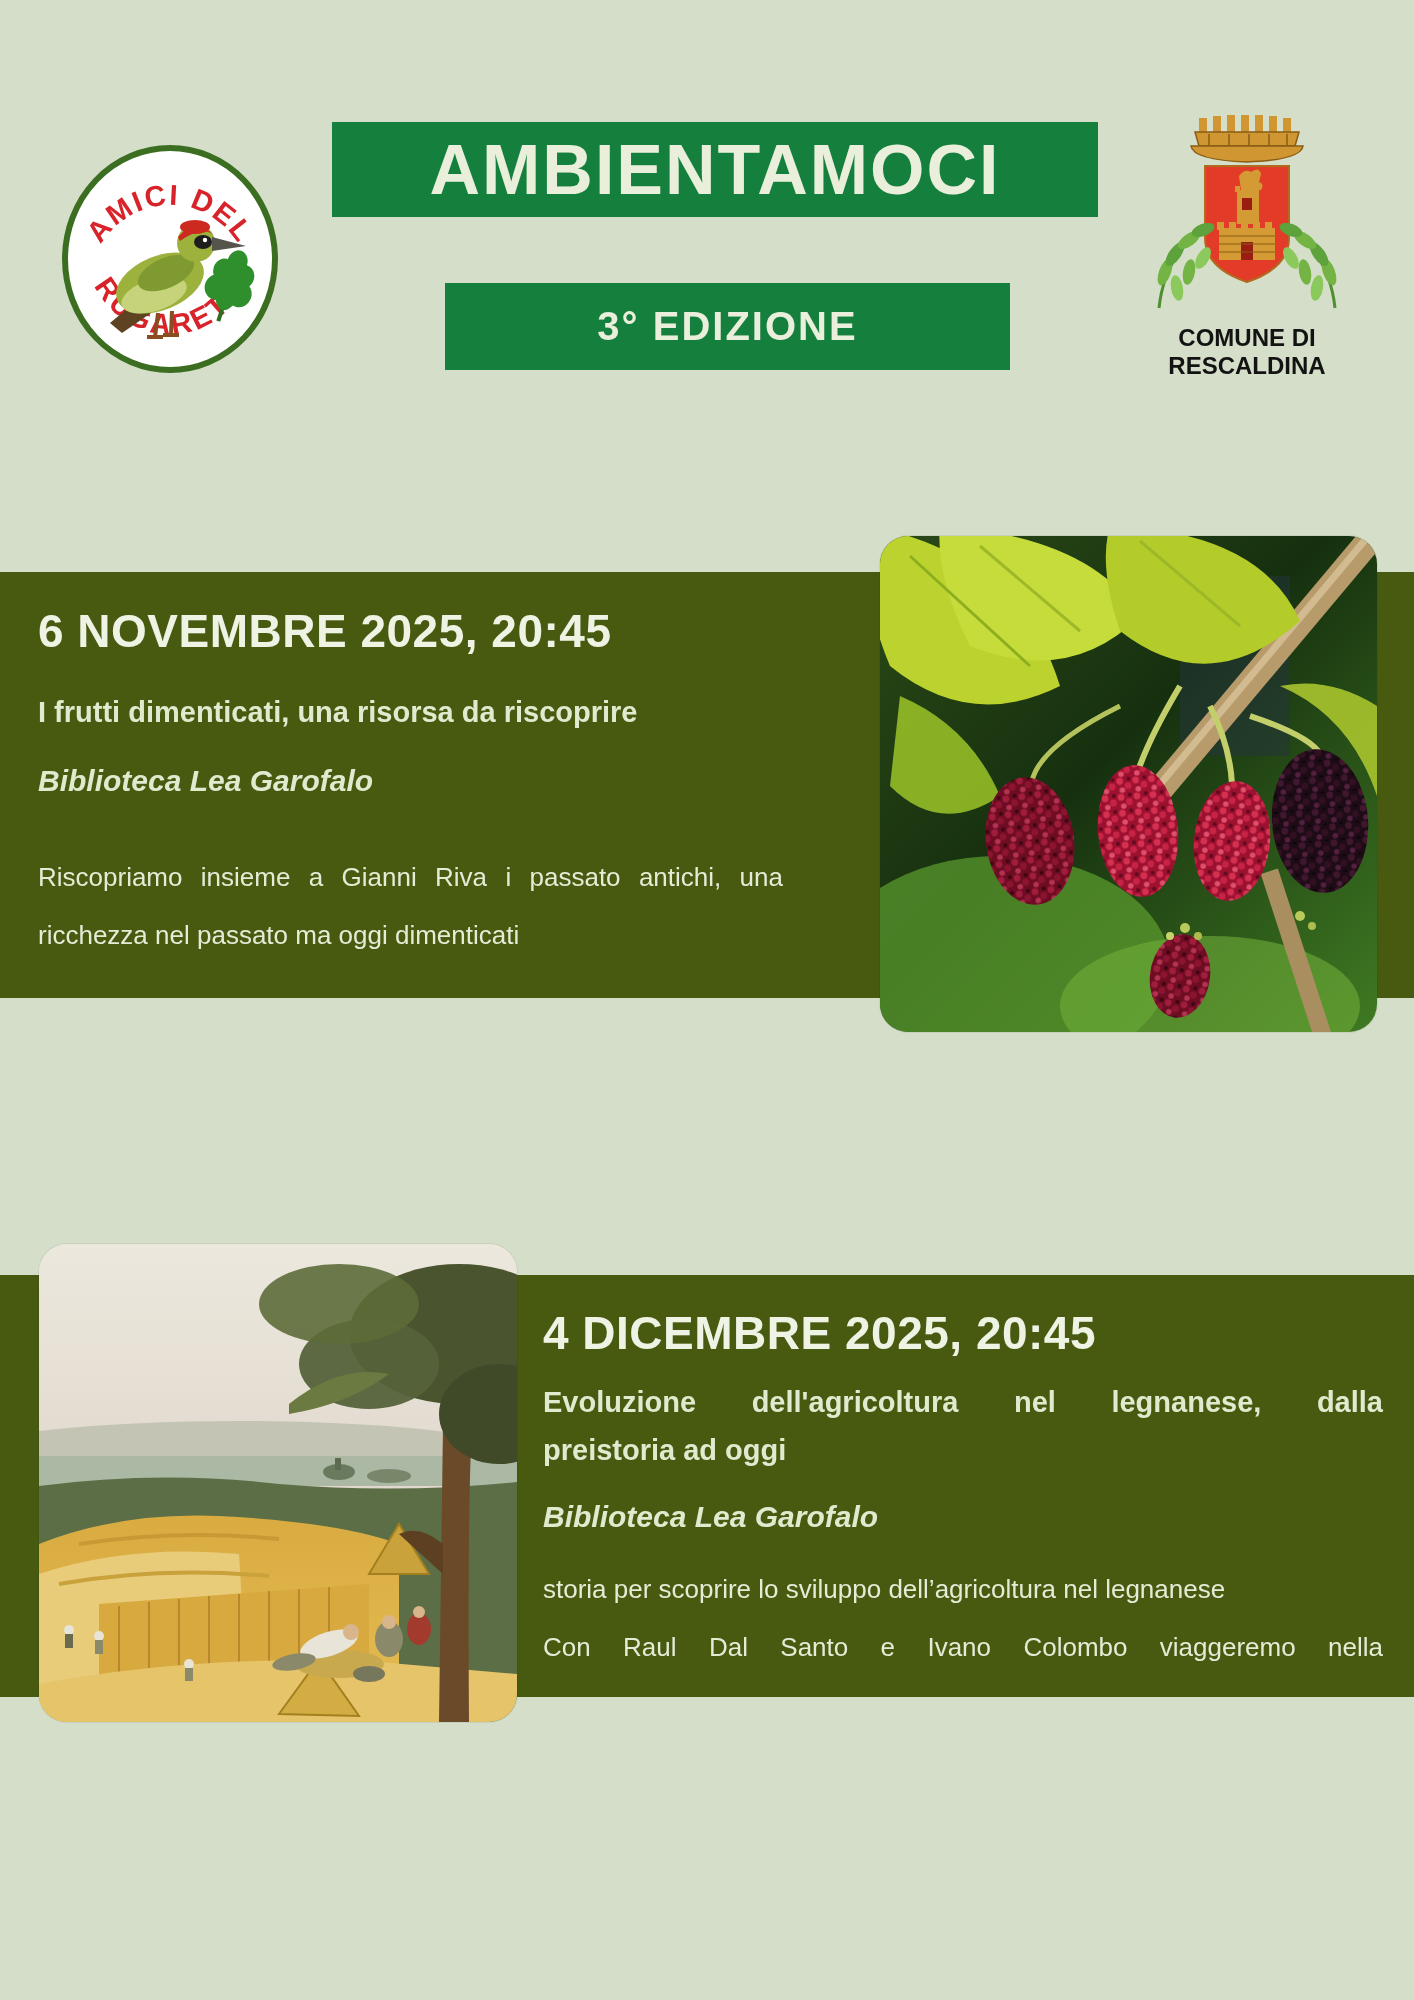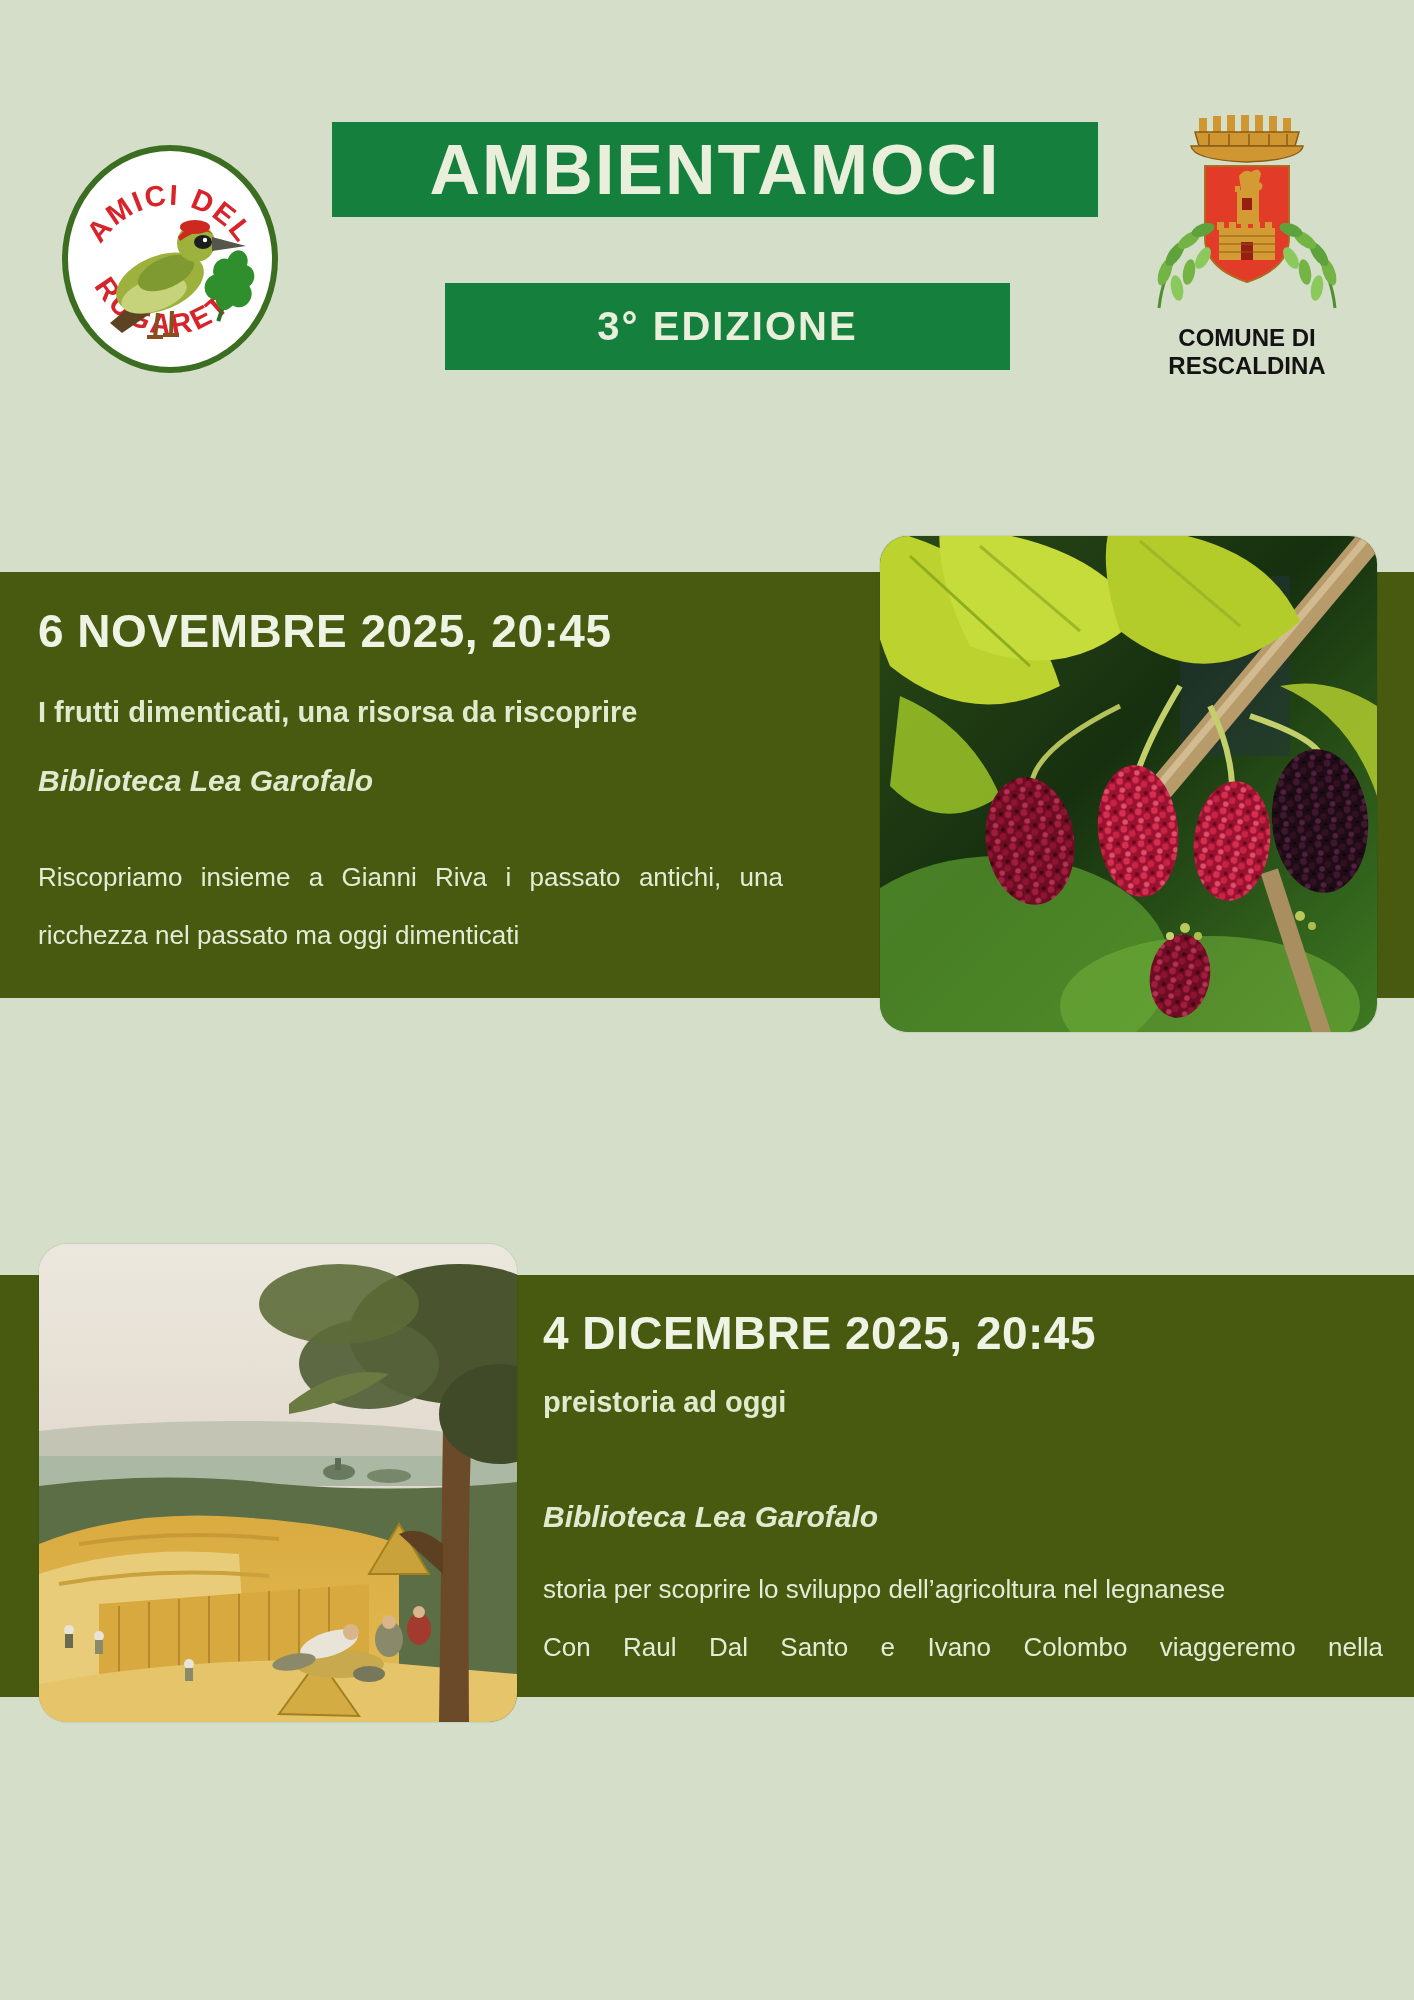--- a/index.html
+++ b/index.html
@@ -302,20 +302,21 @@
         <rect x="56" y="396" width="8" height="14" fill="#8a8a6a"></rect>
       <circle cx="30" cy="386" r="5" fill="#e8e4d8"></circle>
         <rect x="26" y="390" width="8" height="14" fill="#6a6a50"></rect>
       <circle cx="150" cy="420" r="5" fill="#e8e4d8"></circle>
         <rect x="146" y="424" width="8" height="13" fill="#8a8a6a"></rect>
     </svg>
   </div>
 
   <div class="abs ev-date" style="left:543px;top:1306px;">4 DICEMBRE 2025, 20:45</div>
   <div class="abs" style="left:543px;top:1378px;width:840px;">
+    <div class="ev-title jline" style="line-height:48px;">Evoluzione dell'agricoltura nel legnanese, dalla</div>
     <div class="ev-title" style="line-height:48px;">preistoria ad oggi</div>
   </div>
   <div class="abs ev-venue" style="left:543px;top:1500px;">Biblioteca Lea Garofalo</div>
   <div class="abs ev-desc" style="left:543px;top:1560px;width:840px;">
     <div class="line">storia per scoprire lo sviluppo dell’agricoltura nel legnanese</div>
     <div class="line jline">Con Raul Dal Santo e Ivano Colombo viaggeremo nella</div>
   </div>
 
 </div>
 

